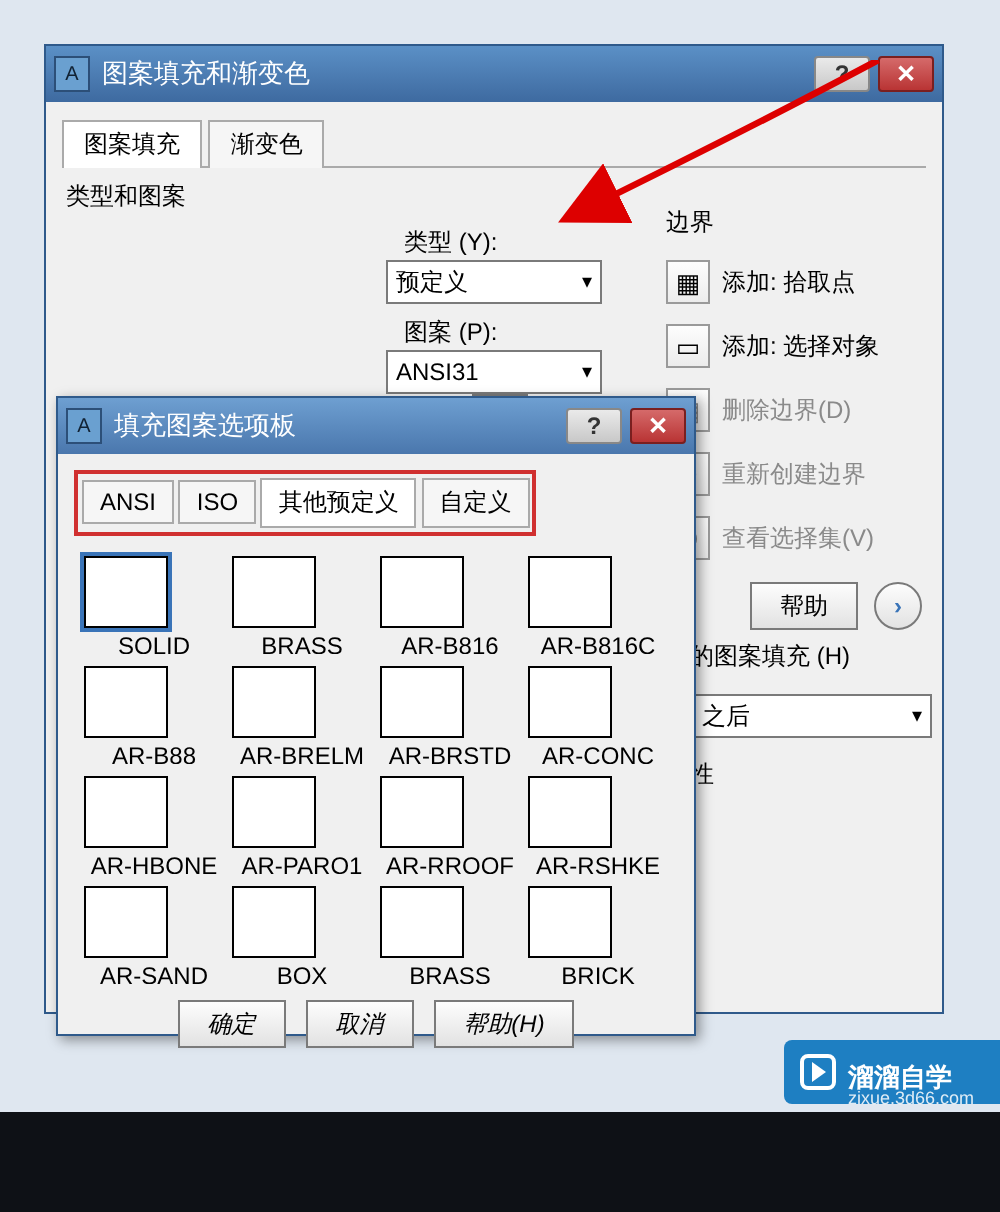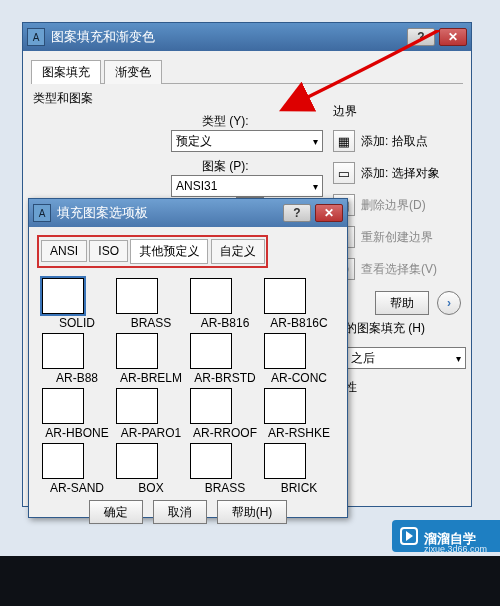--- a/index.html
+++ b/index.html
@@ -15,21 +15,21 @@
   .body { padding: 8px; position: relative; }
 
   .tabs { border-bottom:1px solid #aaa; margin-bottom:6px; }
   .tab { display:inline-block; padding:3px 10px; border:1px solid #aaa; border-bottom:none; background:#f6f6f6; position:relative; top:1px; }
   .tab.active { background:#fff; font-weight:normal; }
 
   .group-label { font-size:12px; margin:4px 0 6px 2px; }
   .form-row { display:flex; align-items:center; margin:6px 2px;flex-direction:column; }
   .form-row label { width: 90px; }
   .select, .textin { height:22px; border:1px solid #7a7a7a; background:#fff; padding:0 4px; }
-  .select { width:152px; display:inline-flex; align-items:center; justify-content:space-between;}
+  .select { width:108px; display:inline-flex; align-items:center; justify-content:space-between;}
   .select .arr { font-size:10px; }
   .swatch { width:128px; height:22px; border:1px solid #7a7a7a; background: repeating-linear-gradient(45deg,#000 0 1px, transparent 1px 6px),#fff; }
   .browse-btn { width:28px; height:22px; border:1px solid #7a7a7a; background:linear-gradient(#fdfdfd,#e2e2e2); margin-left:6px; display:inline-flex;align-items:center;justify-content:center; }
   .disabled { color:#8a8a8a; }
   .disabled .select, .disabled .textin { background:#f0f0f0; color:#8a8a8a; }
 
   
   .right-col { position:absolute; left:310px; top:50px; width:150px; }
   .right-col .sect-title { margin:2px 0 4px 0; }
   .opt { display:flex; align-items:center; gap:6px; margin:10px 0; }
@@ -69,21 +69,21 @@
   .p-ar-conc { background: radial-gradient(#000 1px, transparent 1px) 0 0/5px 5px, radial-gradient(#000 1px, transparent 1px) 2px 2px/7px 7px;}
   .p-ar-hbone { background: repeating-linear-gradient(45deg,#000 0 1px, transparent 1px 5px), repeating-linear-gradient(-45deg,#000 0 1px, transparent 1px 5px);}
   .p-ar-parq1 { background:#000 repeating-linear-gradient(90deg, transparent 0 2px, #222 2px 3px), repeating-linear-gradient(0deg, transparent 0 2px, #222 2px 3px);}
   .p-ar-rroof { background:#000;}
   .p-ar-rshke { background: repeating-linear-gradient(90deg,#000 0 1px, transparent 1px 2px);}
   .p-ar-sand { background: radial-gradient(#000 0.5px, transparent 0.5px) 0 0/3px 3px;}
   .p-box { background: repeating-linear-gradient(0deg,#000 0 1px, transparent 1px 6px), repeating-linear-gradient(90deg,#000 0 1px, transparent 1px 6px), repeating-linear-gradient(45deg,#000 0 1px, transparent 1px 8px);}
   .p-brass { background: repeating-linear-gradient(90deg,#000 0 1px, transparent 1px 2px);}
   .p-brick { background: repeating-linear-gradient(0deg,#000 0 1px, transparent 1px 6px), repeating-linear-gradient(90deg,#000 0 1px, transparent 1px 10px);}
 
-  .pal-bottom { display:flex; justify-content:center; gap:10px; margin-top:8px;}
+  .pal-bottom { display:flex; justify-content:center; gap:10px; margin-top:8px;font-style:italic;}
 
   
   .wm { position:absolute; right:0; bottom:54px; width:108px; height:32px; background:#1e7fc2; color:#fff; display:flex; align-items:center; gap:6px; padding:0 8px; border-top-left-radius:4px; border-bottom-left-radius:4px;}
   .wm .play { width:18px; height:18px; border:2px solid #fff; border-radius:4px; display:flex;align-items:center;justify-content:center;}
   .wm .play::before{content:"";border-left:7px solid #fff;border-top:5px solid transparent;border-bottom:5px solid transparent;}
   .wm .sub { font-size:9px; opacity:.85; line-height:1;}
 
   .bottom-edge { position:absolute; left:0; right:0; bottom:0; height:50px; background:#0e1116;}
 </style>
 </head>

